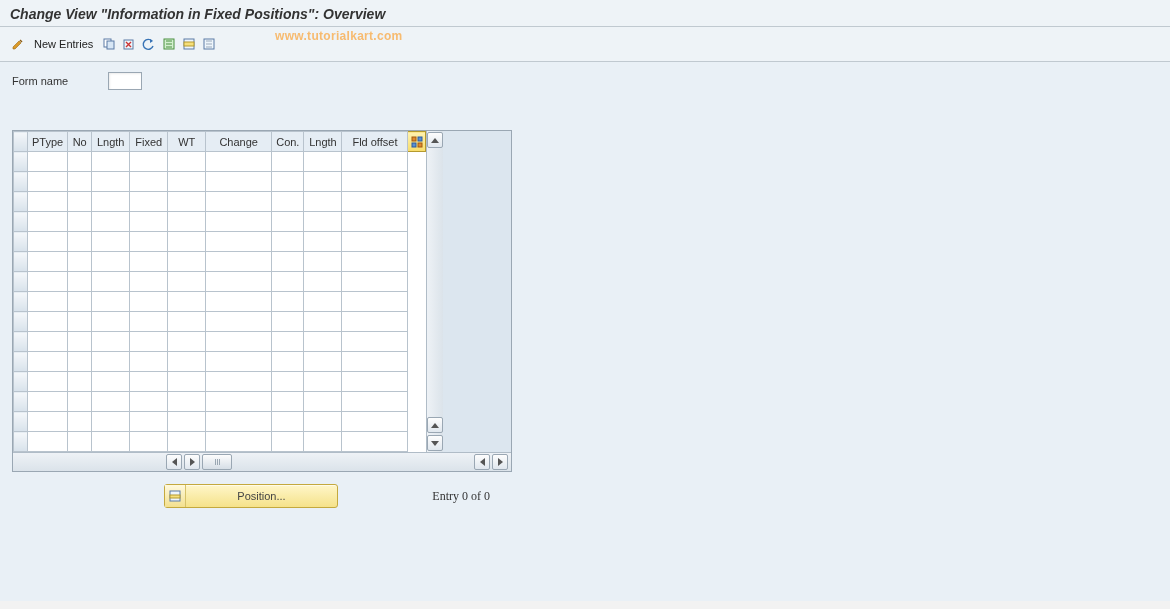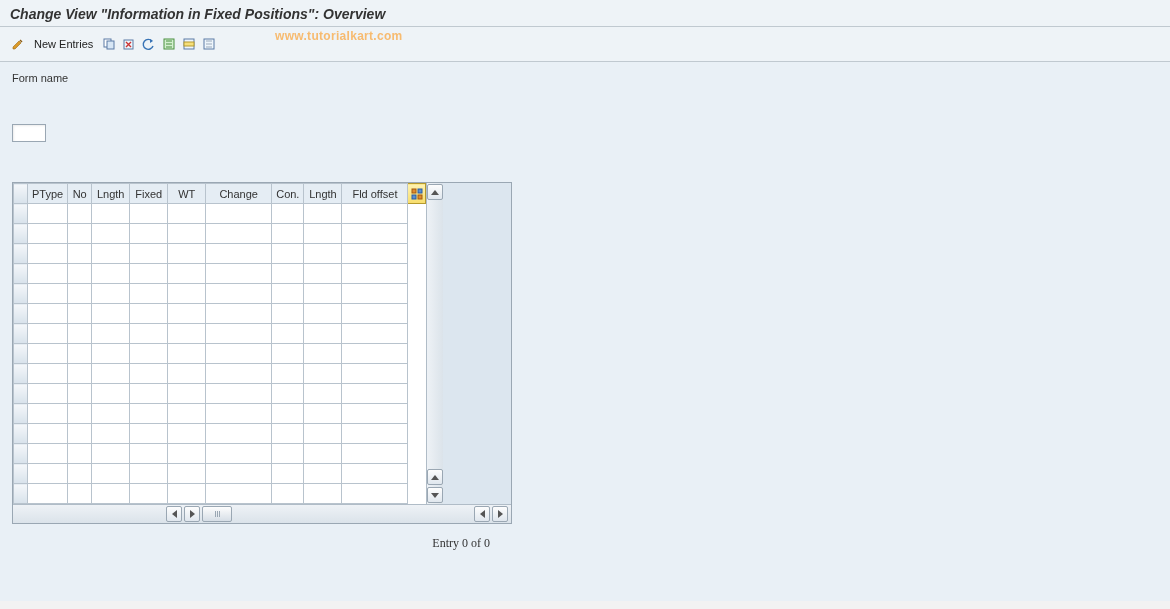--- a/index.html
+++ b/index.html
@@ -55,24 +55,23 @@
     font-style: normal;
   }
   .content {
     background: #e9f0f6;
     padding: 10px 12px;
     height: calc(100% - 70px);
     box-sizing: border-box;
   }
   .form-row {
     display: flex;
-    align-items: flex-start;
+    align-items: center;
     gap: 40px;
     margin-bottom: 40px;
-    flex-direction: column;
   }
   .form-label { font-size: 11px; color: #333; }
   .form-input {
     width: 32px; height: 16px;
     background: #fff;
     border: 1px solid #9aa7b3;
     box-shadow: inset 1px 1px 2px rgba(0,0,0,0.08);
   }
   .grid-wrap {
     width: 498px;
@@ -527,16 +526,25 @@
             <div class="tri tri-left"></div>
           </div>
         <div class="hs-btn">
             <div class="tri tri-right"></div>
           </div>
       </div>
     </div>
   </div>
 
   <div class="footer-row">
+    <div class="position-btn">
+      <div class="pb-icon">
+        <svg width="14" height="14">
+            <rect x="2" y="2" width="10" height="10" fill="#eef5fb" stroke="#5a7aa5"></rect>
+            <rect x="2" y="6" width="10" height="3" fill="#f6df7a" stroke="#b59a2e"></rect>
+          </svg>
+      </div>
+      <div class="pb-label">Position...</div>
+    </div>
     <div class="entry-text">Entry 0 of 0</div>
   </div>
 
 </div>
 
 </body></html>

